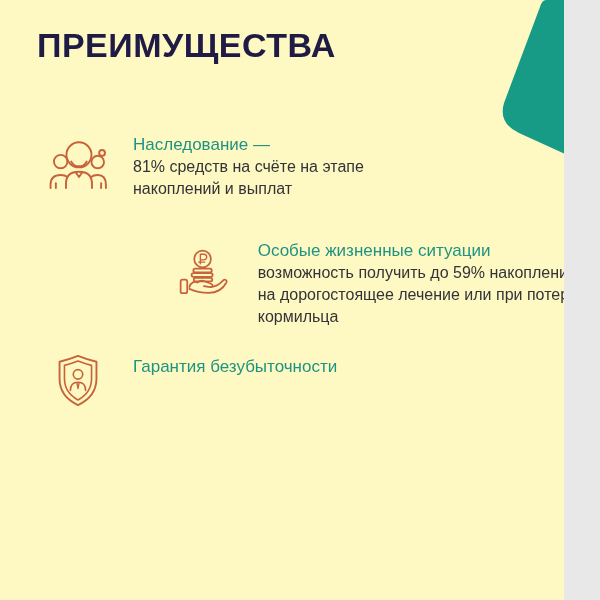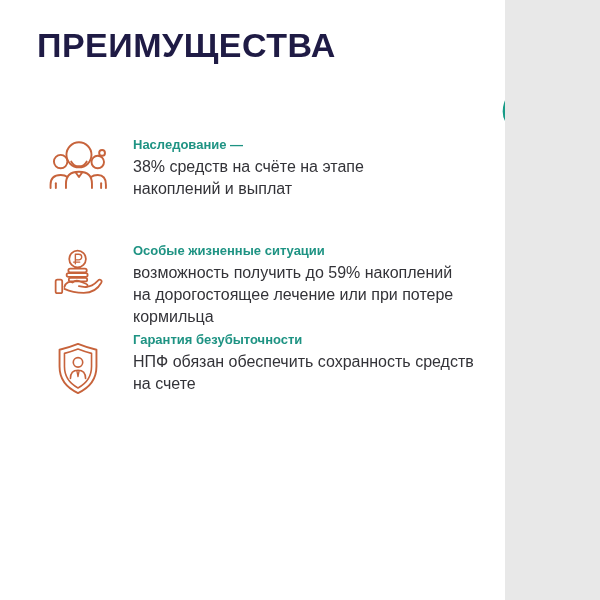--- a/index.html
+++ b/index.html
@@ -1,20 +1,20 @@
 <!DOCTYPE html>
 <html style="--navy: #1f1b45; --teal: #1e9383; --body: #333338;"><head>
 <meta charset="utf-8">
 <style>
   * { margin:0; padding:0; box-sizing:border-box; }
   html,body { background:#e8e8e8; }
   .canvas {
     position:relative;
-    width:505px; height:600px;
-    background:#ffffff;
+    width:564px; height:600px;
+    background:#fef9c3;
     overflow:hidden;
     font-family:"Liberation Sans", sans-serif;
   }
   .corner-svg {
     position:absolute; left:0; top:0;
     width:600px; height:600px;
     pointer-events:none;
   }
   .title {
     position:absolute;
@@ -25,35 +25,35 @@
     color:var(--navy, #1f1b45);
     white-space:nowrap;
   }
   .items {
     position:absolute;
     left:38px; top:134px;
     width:540px;
   }
   .item { display:flex; align-items:flex-start; }
   .item-1 { margin-bottom:40px; }
-  .item-2 { margin-bottom:1px; }
-  .item-3 { margin-bottom:29px;align-items:flex-end; }
+  .item-2 { margin-bottom:28px;justify-content:flex-end; }
+  .item-3 { margin-bottom:29px; }
   .icon-col {
     width:80px; flex:0 0 80px;
     display:flex; justify-content:center;
   }
   .icon-col svg { display:block; }
   .item-1 .icon-col { margin-top:4px; }
   .item-2 .icon-col { margin-top:5px; }
   .item-3 .icon-col { margin-top:-2px; }
   .item-4 .icon-col { margin-top:15px; }
   .text-col { margin-left:15px; max-width:360px; }
   .item-heading {
-    font-size:13px;
-    font-weight:700;
+    font-size:17px;
+    font-weight:400;
     line-height:22px;
     color:var(--teal, #1e9383);
     white-space:pre-line;
   }
   .item-body {
     font-size:16px;
     font-weight:400;
     line-height:22px;
     color:var(--body, #333338);
     white-space:pre-line;
@@ -83,21 +83,21 @@
           <path d="M 1.5 52 V 48.5 Q 1.5 38.5 12 38.5 Q 16.5 38.5 19 40.5"></path>
           <path d="M 7 52 V 47"></path>
           <circle cx="50.5" cy="25" r="6.5"></circle>
           <circle cx="55" cy="15.5" r="3"></circle>
           <path d="M 43.5 40.5 Q 46 38.5 50.5 38.5 Q 59 38.5 59 48.5 V 52"></path>
           <path d="M 54 52 V 47"></path>
         </svg>
       </span>
       <div class="text-col">
         <div class="item-heading">Наследование —</div>
-        <div class="item-body">38% средств на счёте на этапе
+        <div class="item-body">81% средств на счёте на этапе
 накоплений и выплат</div>
       </div>
     </div>
 
     <div class="item item-2">
       <span class="icon-col">
         <svg width="50" height="50" viewBox="0 0 57 57" fill="none" stroke-width="2" stroke-linecap="round" stroke-linejoin="round" stroke="#c7633b">
           <circle cx="28" cy="16" r="9.5"></circle>
           <path d="M 25.5 10.5 V 21.5 M 25.5 10.5 H 29.5 A 3.2 3.2 0 0 1 29.5 17 H 25.5 M 23.5 19.5 H 30.5" stroke-width="1.6"></path>
           <rect x="17.5" y="27" width="21" height="4.2" rx="2.1"></rect>
@@ -121,20 +121,18 @@
         <svg width="40" height="53" viewBox="0 0 42 56" fill="none" stroke-width="2" stroke-linecap="round" stroke-linejoin="round" stroke="#c7633b">
           <path d="M 21 2 C 27.5 4.6 34 6.8 40.5 8.2 L 40.5 26 C 40.5 39.8 32.3 48.8 21 54 C 9.7 48.8 1.5 39.8 1.5 26 L 1.5 8.2 C 8 6.8 14.5 4.6 21 2 Z"></path>
           <path d="M 21 7.5 C 26 9.5 30.8 11 35.3 12 L 35.3 26 C 35.3 37 29.3 44.2 21 48.6 C 12.7 44.2 6.7 37 6.7 26 L 6.7 12 C 11.2 11 16 9.5 21 7.5 Z" stroke-width="1.7"></path>
           <circle cx="21" cy="21.5" r="5" stroke-width="1.7"></circle>
           <path d="M 13 38.5 Q 13 29.8 21 29.8 Q 29 29.8 29 38.5" stroke-width="1.7"></path>
           <path d="M 19.8 30.2 L 21 36.5 L 22.2 30.2" stroke-width="1.4"></path>
         </svg>
       </span>
       <div class="text-col">
         <div class="item-heading">Гарантия безубыточности</div>
-        <div class="item-body">НПФ обязан обеспечить сохранность средств
-на счете</div>
       </div>
     </div>
 
 
   </div>
 </div>
 
 </body></html>

